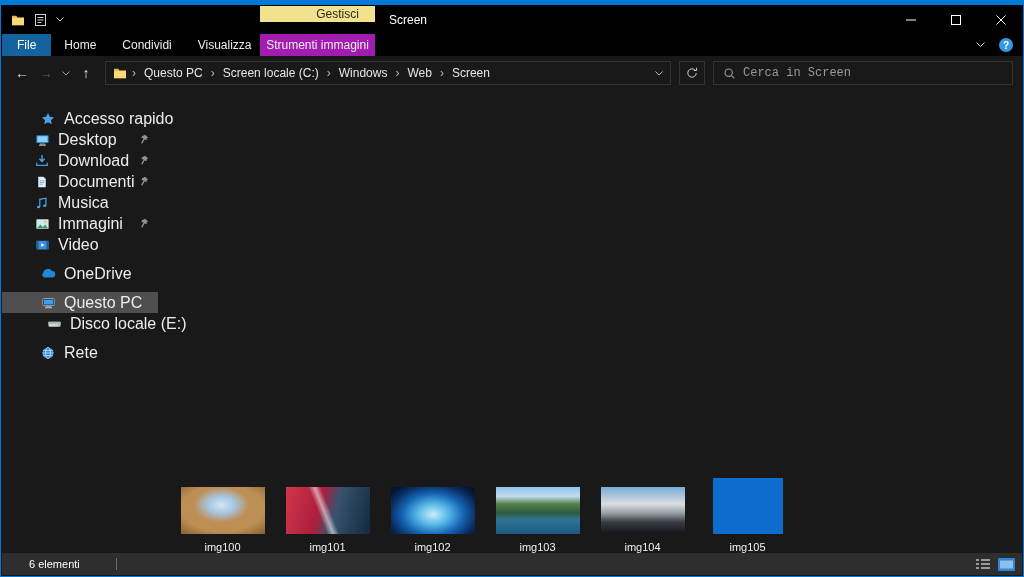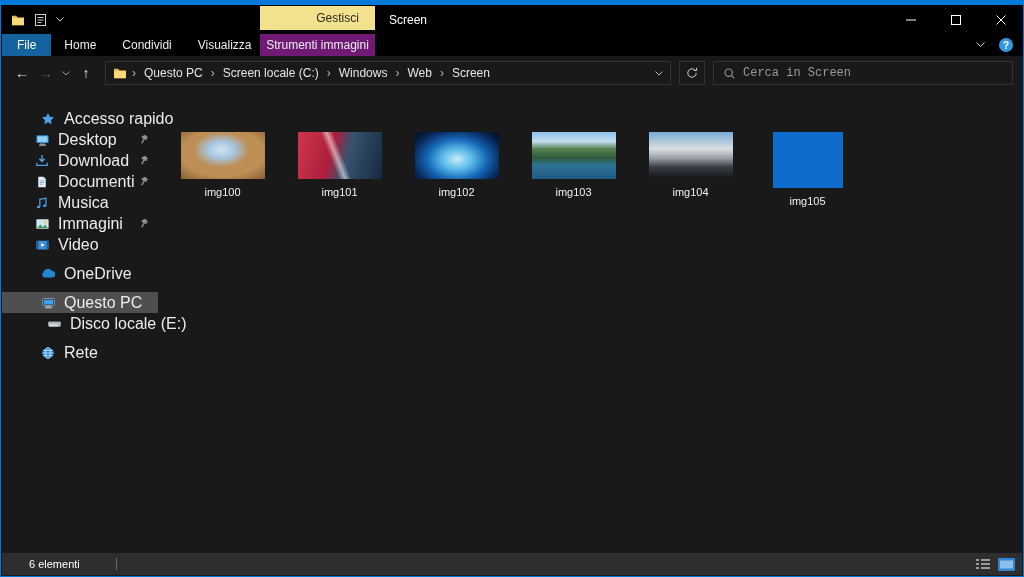--- a/index.html
+++ b/index.html
@@ -13,29 +13,29 @@
   }
   .accent-top{height:5px;background:var(--accent,#0078d7);}
   
   .titlebar{height:29px;background:#000;display:flex;align-items:center;position:relative;}
   .qat{display:flex;align-items:center;gap:10px;padding-left:10px;}
   .qat .qbtn{display:flex;align-items:center;justify-content:center;cursor:default;}
   .win-title{position:absolute;left:388px;top:8px;font-size:12px;color:#fff;}
   .win-controls{position:absolute;right:0;top:0;height:29px;display:flex;}
   .win-btn{width:45px;height:29px;display:flex;align-items:center;justify-content:center;background:transparent;border:0;cursor:default;}
   .context-tab{
-    position:absolute;left:259px;top:6px;width:115px;height:24px;z-index:3;
+    position:absolute;left:259px;top:6px;width:115px;height:16px;z-index:3;
     background:var(--context-tab-bg,#f2e28e);color:var(--context-tab-text,#2b2b1a);
     display:flex;align-items:center;justify-content:center;font-size:12px;padding-left:40px;
   }
   
   .tabs{height:22px;background:#000;display:flex;align-items:stretch;font-size:12px;position:relative;}
   .tab{padding:0 13px;display:flex;align-items:center;color:#ededed;cursor:default;}
   .tab.file{background:var(--file-tab-bg,#15639e);color:#fff;padding:0 15px;margin-left:1px;}
-  .tab.tools{position:absolute;left:259px;top:0;width:115px;height:22px;justify-content:center;background:#701a75;padding:0;}
+  .tab.tools{position:absolute;left:259px;top:0;width:115px;height:22px;justify-content:center;background:#a21caf;padding:0;}
   .ribbon-right{position:absolute;right:10px;top:0;height:22px;display:flex;align-items:center;gap:14px;}
   .help-circle{width:14px;height:14px;border-radius:50%;background:#2f9ae0;color:#fff;font-size:10px;font-weight:bold;display:flex;align-items:center;justify-content:center;}
   
   .addr{height:34px;display:flex;align-items:center;background:#191919;padding:0 10px;gap:8px;}
   .nav-btns{display:flex;align-items:center;gap:2px;}
   .nav-btn{width:22px;height:24px;display:flex;align-items:center;justify-content:center;font-size:14px;color:#e0e0e0;cursor:default;}
   .nav-btn.disabled{color:#5a5a5a;}
   .nav-btn.small{width:14px;}
   .crumb-bar{flex:1;height:24px;border:1px solid #333;background:#191919;display:flex;align-items:center;padding:0 7px;gap:5px;font-size:12px;}
   .crumb{padding:0 3px;color:#e6e6e6;cursor:default;white-space:nowrap;}
@@ -52,21 +52,21 @@
   .side-item{height:21px;display:flex;align-items:center;gap:8px;padding-left:38px;position:relative;cursor:default;}
   .side-item.child{padding-left:32px;}
   .side-item.child2{padding-left:44px;}
   .side-item.selected{background:var(--sidebar-selection,#4f4f4f);}
   .side-item .sicon{width:16px;display:flex;justify-content:center;flex:0 0 auto;}
   .side-item .slabel{white-space:nowrap;color:#ececec;}
   .side-item .pin{position:absolute;right:9px;top:5px;}
   .gap8{margin-top:8px;}
   .gap6{}
   
-  .main{flex:1;padding:42px 0 15px 16px;display:flex;align-items:flex-start;gap:20px;}
+  .main{flex:1;padding:42px 0 0 16px;display:flex;align-items:flex-end;gap:8px;}
   .file-tile{width:97px;display:flex;flex-direction:column;align-items:center;cursor:default;}
   .thumb{width:84px;height:47px;}
   .file-label{margin-top:7px;font-size:11px;color:#f2f2f2;}
   .thumb-0{background:
     radial-gradient(55% 62% at 48% 38%, #d3e5f3 0%, #a6c7e2 28%, rgba(0,0,0,0) 60%),
     radial-gradient(130% 130% at 50% 45%, #bd8f55 38%, #6e4a26 66%, #2a1a0d 92%);}
   .thumb-1{background:
     linear-gradient(68deg, rgba(255,255,255,0) 40%, rgba(255,255,255,.55) 46%, rgba(255,255,255,0) 52%),
     linear-gradient(105deg, #d2354b 0%, #ab1f3c 40%, #38536f 58%, #13293f 100%);}
   .thumb-2{background:

